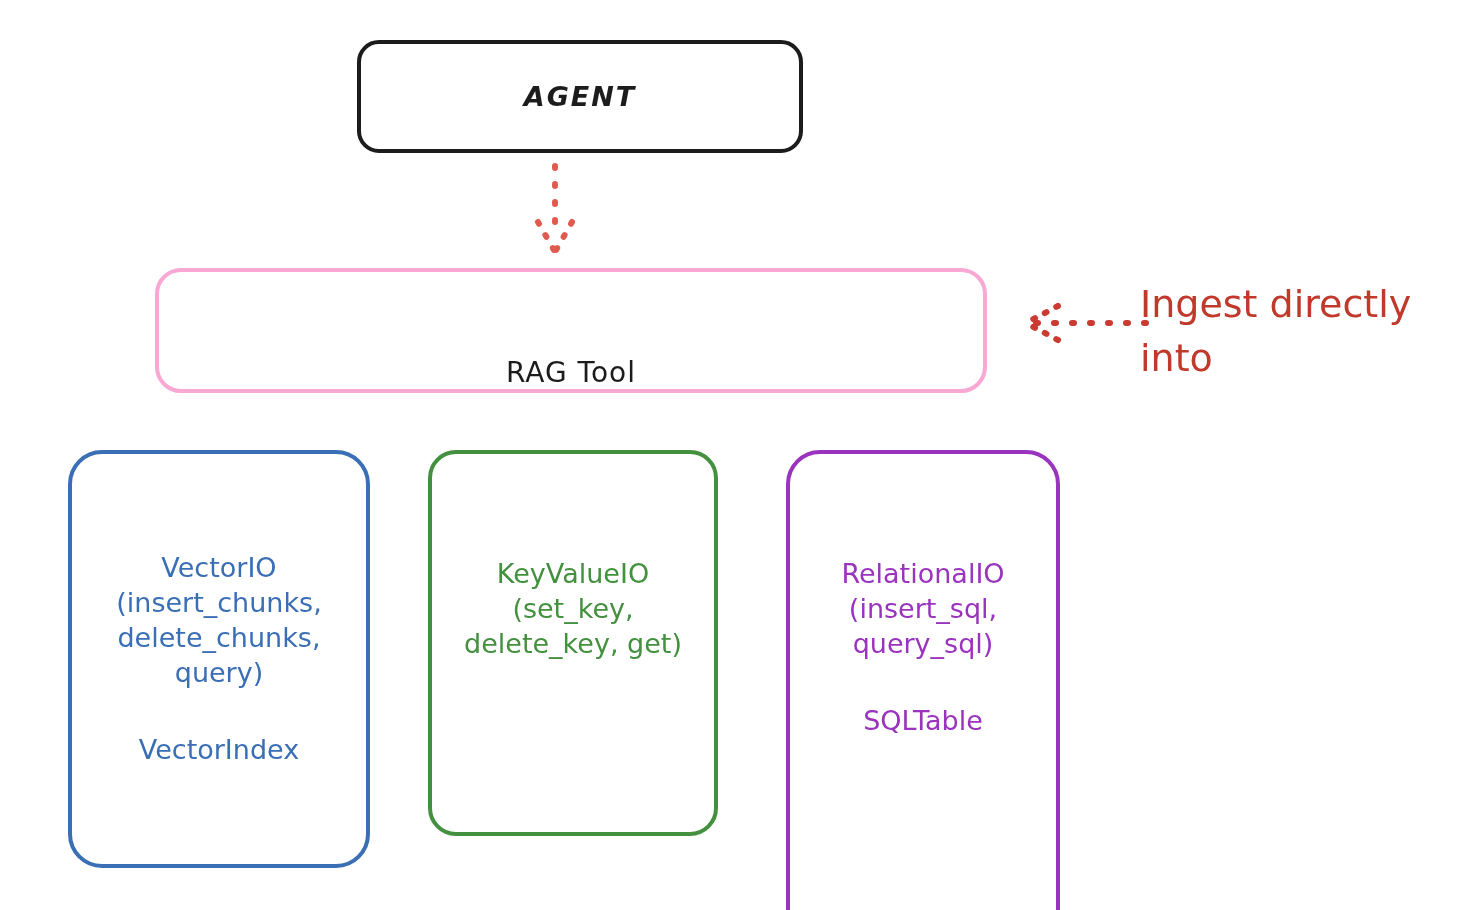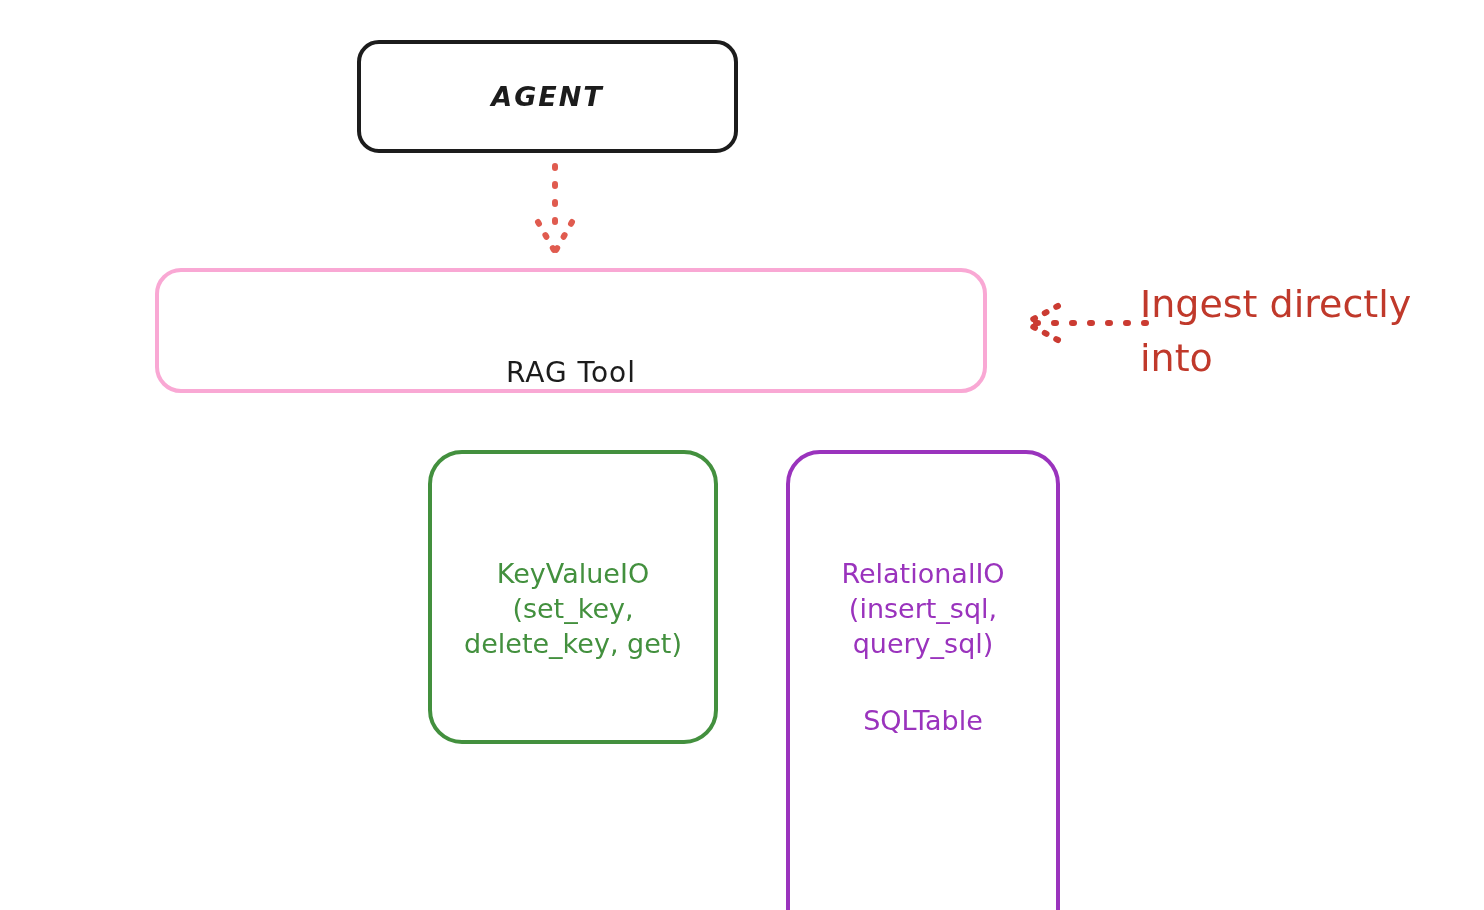--- a/index.html
+++ b/index.html
@@ -24,21 +24,21 @@
     display: flex;
     align-items: center;
     justify-content: center;
     text-align: center;
   }
 
   
   #agent-box {
     left: 357px;
     top: 40px;
-    width: 381px;
+    width: 446px;
     height: 113px;
     border: 4px solid #1c1c1c;
     border-radius: 22px;
   }
   #agent-label {
     font-family: "DejaVu Sans", sans-serif;
     font-size: 27px;
     font-style: italic;
     font-weight: 600;
     letter-spacing: 2px;
@@ -125,23 +125,24 @@
     height: 418px;
     border-color: #3a6eb5;
     color: #3a6eb5;
   }
   #vectorio-box .api-name { padding-top: 96px; }
 
   #keyvalueio-box {
     left: 428px;
     top: 450px;
     width: 290px;
-    height: 294px;
+    height: 386px;
     border-color: #43903e;
     color: #43903e;
+    border-radius: 28px;
   }
   #keyvalueio-box .api-name { padding-top: 102px; }
 
   #relationalio-box {
     left: 786px;
     top: 450px;
     width: 274px;
     height: 500px;
     border-color: #9a33bd;
     color: #9a33bd;
@@ -170,20 +171,27 @@
   <svg id="ingest-arrow" viewBox="0 0 135 50" aria-hidden="true">
     <line x1="128" y1="25" x2="16" y2="25" stroke="#cb3b32" stroke-width="6" stroke-linecap="round" stroke-dasharray="2 16"></line>
     <line x1="40" y1="8" x2="8" y2="25" stroke="#cb3b32" stroke-width="6" stroke-linecap="round" stroke-dasharray="2 11"></line>
     <line x1="40" y1="42" x2="8" y2="25" stroke="#cb3b32" stroke-width="6" stroke-linecap="round" stroke-dasharray="2 11"></line>
   </svg>
 
   <div id="ingest-note">
     <span class="line first">Ingest directly into</span>
   </div>
 
+  <div class="provider" id="vectorio-box">
+    <span class="api-name">VectorIO
+(insert_chunks,
+delete_chunks,
+query)</span>
+    <span class="index-name">VectorIndex</span>
+  </div>
 
   <div class="provider" id="keyvalueio-box">
     <span class="api-name">KeyValueIO
 (set_key,
 delete_key, get)</span>
   </div>
 
   <div class="provider" id="relationalio-box">
     <span class="api-name">RelationalIO
 (insert_sql,

